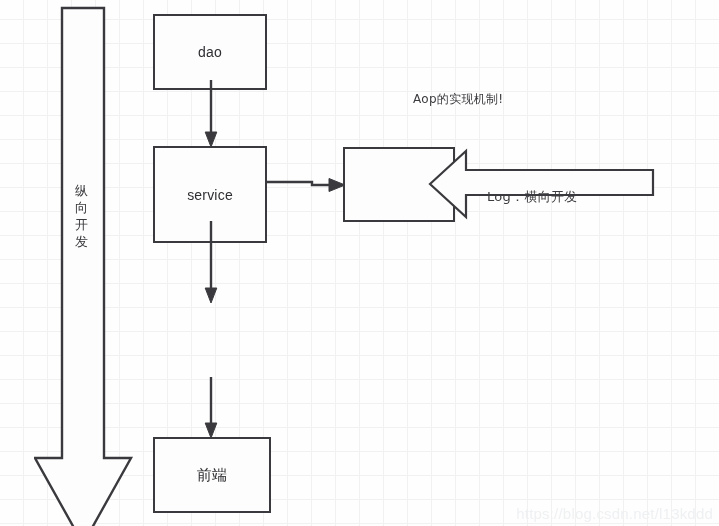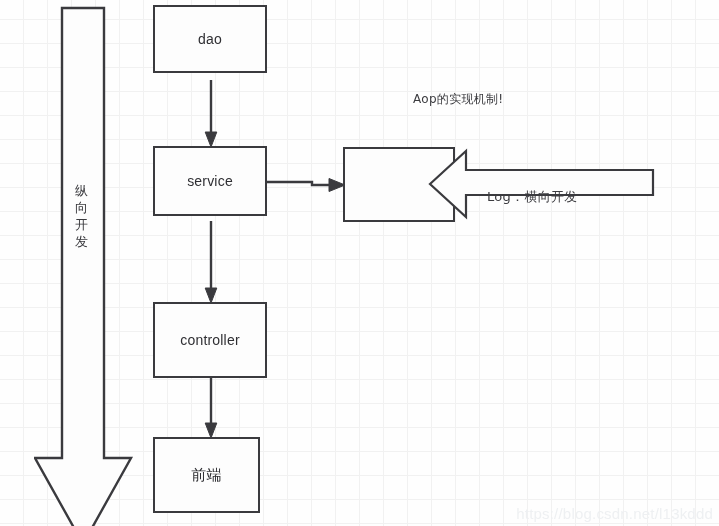--- a/index.html
+++ b/index.html
@@ -126,61 +126,58 @@
       <polygon points="28,2 70,2 70,452 97,452 49,538 1,452 28,452" fill="#fdfdfd" stroke="#3a3a3e" stroke-width="2.4" stroke-linejoin="miter"></polygon>
     </svg>
   </div>
   <div class="vtext">
     <span>纵</span>
     <span>向</span>
     <span>开</span>
     <span>发</span>
   </div>
 
-  <div class="node" style="left:153px; top:5px; width:114px; height:68px;">
+  <div class="node" style="left:153px; top:14px; width:114px; height:76px;">
     <span class="node-label">dao</span>
   </div>
 
   <div class="connector" style="left:204px; top:80px;">
     <svg width="14" height="68" viewBox="0 0 14 68" xmlns="http://www.w3.org/2000/svg">
       <line x1="7" y1="0" x2="7" y2="54" stroke="#3a3a3e" stroke-width="2.4"></line>
       <polygon points="7,67 1.2,52 12.8,52" fill="#3a3a3e" stroke="#3a3a3e" stroke-width="1"></polygon>
     </svg>
   </div>
 
-  <div class="node" style="left:153px; top:146px; width:114px; height:70px;">
+  <div class="node" style="left:153px; top:146px; width:114px; height:97px;">
     <span class="node-label">service</span>
   </div>
 
   <div class="connector" style="left:265px; top:172px;">
     <svg width="82" height="24" viewBox="0 0 82 24" xmlns="http://www.w3.org/2000/svg">
       <path d="M0,10 L47,10 L47,13 L68,13" fill="none" stroke="#3a3a3e" stroke-width="2.4"></path>
       <polygon points="80,13 64,6.5 64,19.5" fill="#3a3a3e" stroke="#3a3a3e" stroke-width="1"></polygon>
     </svg>
   </div>
 
   <div class="connector" style="left:204px; top:221px;">
     <svg width="14" height="83" viewBox="0 0 14 83" xmlns="http://www.w3.org/2000/svg">
       <line x1="7" y1="0" x2="7" y2="69" stroke="#3a3a3e" stroke-width="2.4"></line>
       <polygon points="7,82 1.2,67 12.8,67" fill="#3a3a3e" stroke="#3a3a3e" stroke-width="1"></polygon>
     </svg>
   </div>
 
-  <div class="node" style="left:153px; top:302px; width:114px; height:76px;">
-    <span class="node-label">controller</span>
-  </div>
 
   <div class="connector" style="left:204px; top:377px;">
     <svg width="14" height="62" viewBox="0 0 14 62" xmlns="http://www.w3.org/2000/svg">
       <line x1="7" y1="0" x2="7" y2="48" stroke="#3a3a3e" stroke-width="2.4"></line>
       <polygon points="7,61 1.2,46 12.8,46" fill="#3a3a3e" stroke="#3a3a3e" stroke-width="1"></polygon>
     </svg>
   </div>
 
-  <div class="node" style="left:153px; top:437px; width:107px; height:76px;">
+  <div class="node" style="left:153px; top:437px; width:118px; height:76px;">
     <span class="node-label cjk">前端</span>
   </div>
 
   <div class="node" style="left:343px; top:147px; width:112px; height:75px;">
     <span class="node-label"></span>
   </div>
 
   <div id="log-block-arrow">
     <svg width="234" height="76" viewBox="0 0 234 76" xmlns="http://www.w3.org/2000/svg">
       <polygon points="6,38 42,5 42,24 229,24 229,49 42,49 42,71" fill="#fdfdfd" stroke="#3a3a3e" stroke-width="2.2" stroke-linejoin="miter"></polygon>

